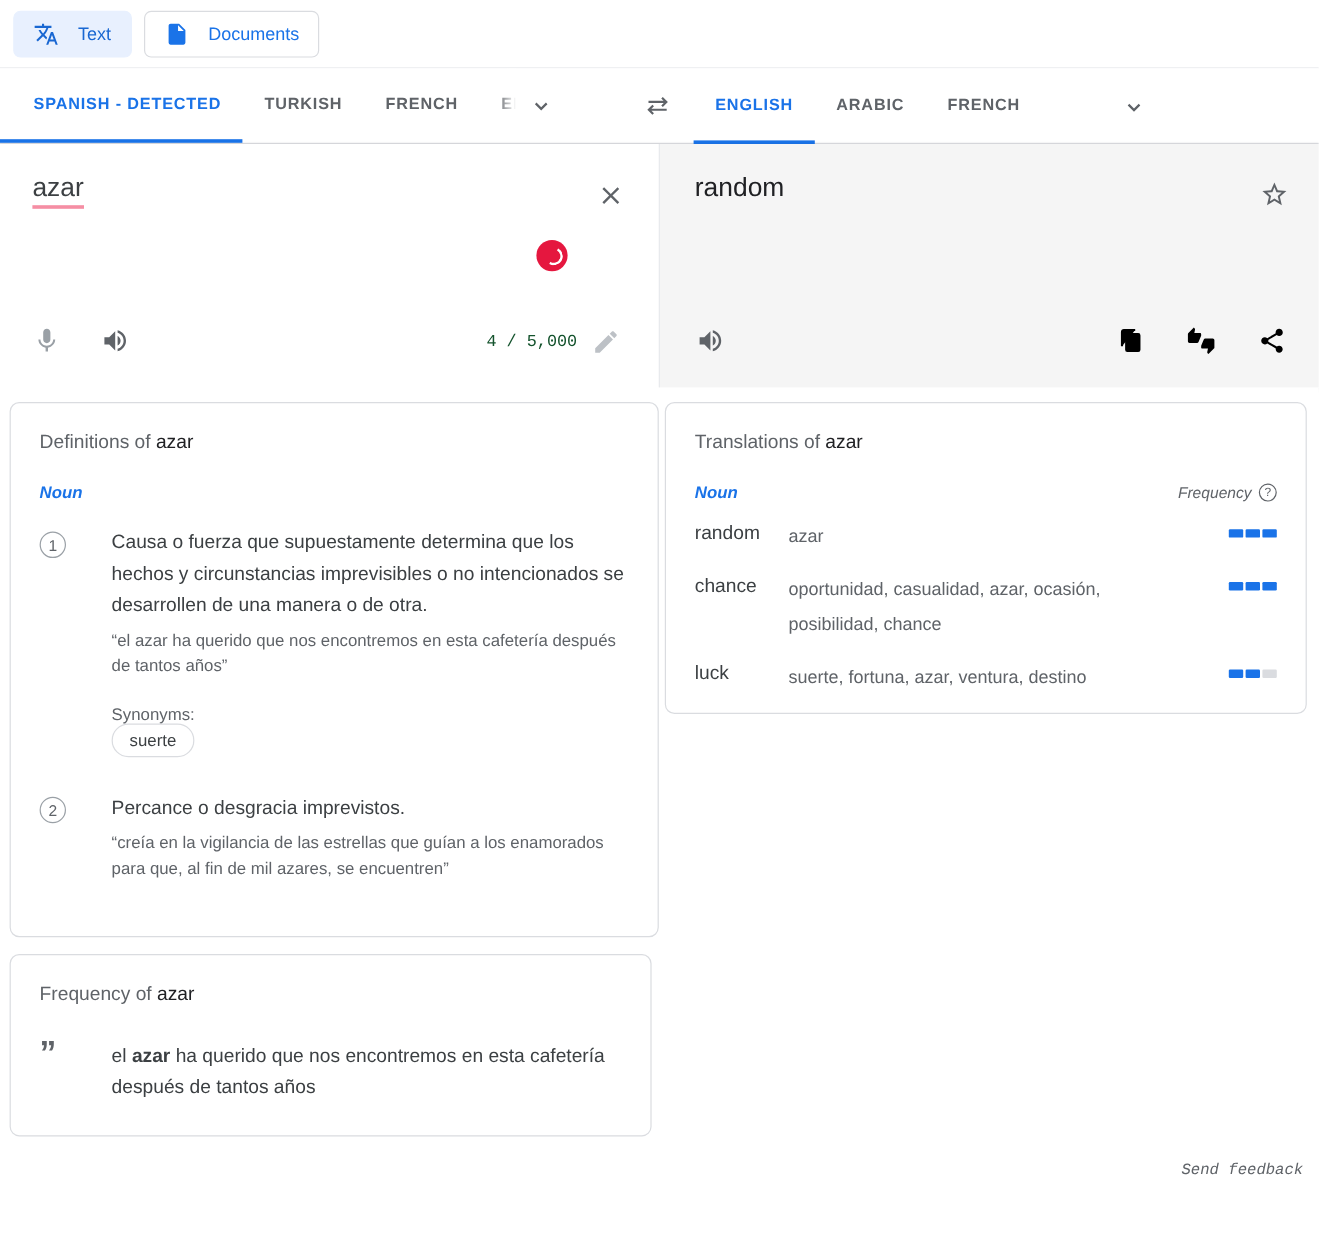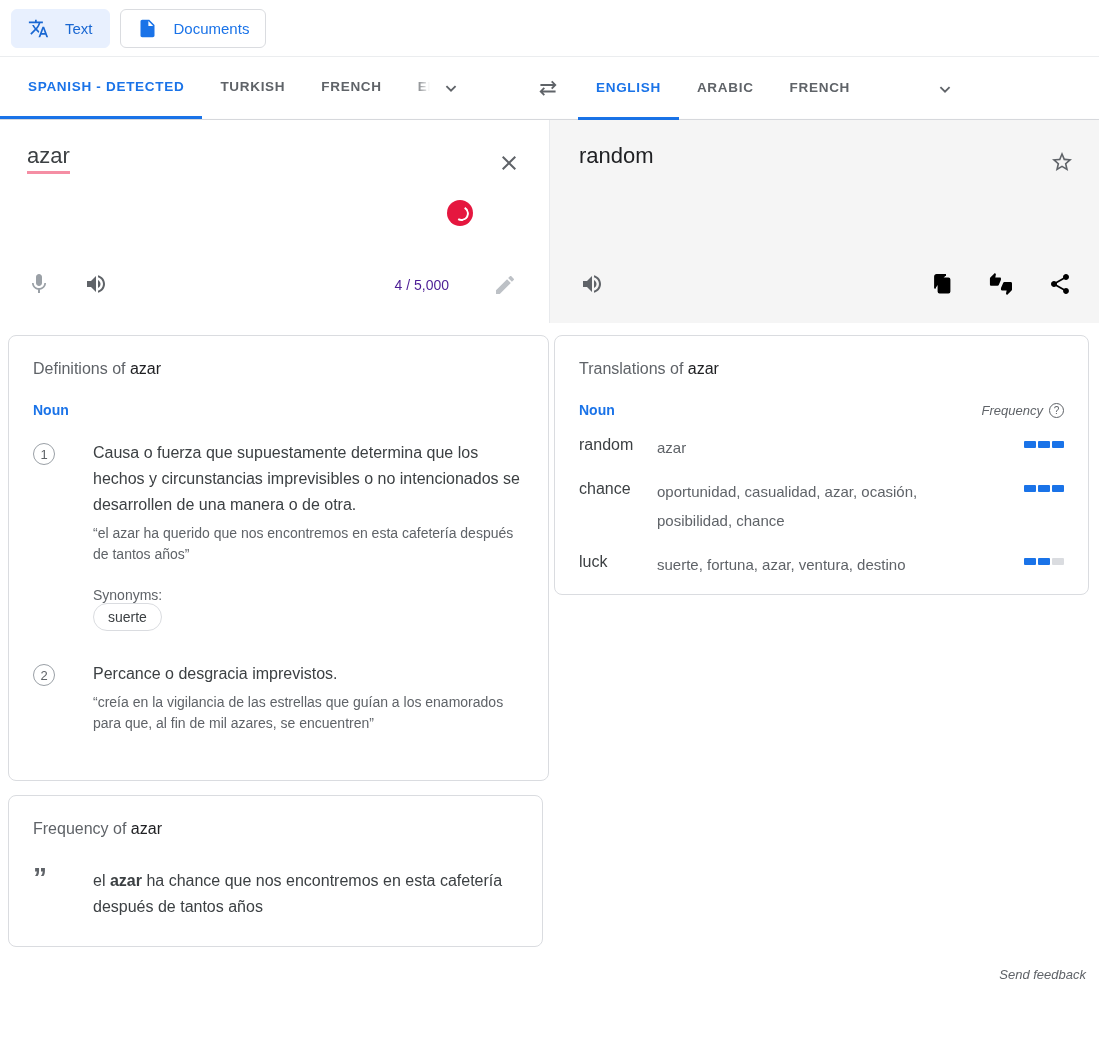--- a/index.html
+++ b/index.html
@@ -35,34 +35,34 @@
   .source-word { border-bottom:3px solid #f58ea4; padding-bottom:3px; }
   .target-panel .big-text { left:29px; color:#202124; }
   .icon-btn { border:none; background:none; cursor:pointer; padding:0; display:flex; align-items:center; justify-content:center; width:24px; height:24px; }
   .icon-btn svg { width:24px; height:24px; fill:currentColor; }
   .clear-btn { position:absolute; left:497px; top:31px; color:#5f6368; }
   .star-btn { position:absolute; left:500px; top:30px; color:#5f6368; }
   .red-badge { position:absolute; left:447px; top:80px; width:26px; height:26px; border-radius:50%; background:#e5173f; }
   .red-badge::after { content:""; position:absolute; left:7px; top:6px; width:11px; height:11px; border:2.6px solid transparent; border-right-color:#fff; border-bottom-color:#fff; border-radius:50%; transform:rotate(-15deg); } 
   .src-mic { position:absolute; left:27px; top:152px; color:#9aa0a6; }
   .src-speaker { position:absolute; left:84px; top:152px; color:#5f6368; }
-  .char-count { position:absolute; right:100px; top:157px; font-size:14px; color:#4c1d95; }
+  .char-count { position:absolute; right:68px; top:157px; font-size:14px; color:#14532d;font-family:Liberation Mono, monospace; }
   .edit-btn { position:absolute; right:32px; top:153px; color:#bdc1c6; }
   .tgt-speaker { position:absolute; left:30px; top:152px; color:#5f6368; }
   .tgt-actions { position:absolute; right:27px; top:152px; display:flex; gap:35px; color:#5f6368; }
 
   
   .results { position:relative; height:715px; background:#fff; }
   .card { position:absolute; background:#fff; border:1px solid #dadce0; border-radius:8px; padding:24px; }
   .card-defs { left:8px; top:12px; width:541px; height:446px; }
   .card-examples { left:8px; top:472px; width:535px; height:152px; }
   .card-trans { left:554px; top:12px; width:535px; height:260px; }
   .card-title { font-size:16px; color:#5f6368; }
   .card-title b { font-weight:normal; color:#202124; }
-  .pos-label { margin-top:24px; font-size:14px; font-weight:bold; color:#1a73e8; }
+  .pos-label { margin-top:24px; font-size:14px; font-weight:bold; color:#1a73e8;font-style:italic; }
 
   .def-item { display:grid; grid-template-columns:22px 1fr; column-gap:38px; margin-top:22px; }
   .num-circle { width:22px; height:22px; border:1px solid #9aa0a6; border-radius:50%; color:#5f6368; font-size:13px; display:flex; align-items:center; justify-content:center; margin-top:3px; }
   .def-text { font-size:16px; line-height:26px; color:#3c4043; }
   .def-quote { font-size:14px; line-height:21px; color:#5f6368; margin-top:5px; }
   .syn-label { margin-top:22px; font-size:14px; color:#5f6368; }
   .syn-chip { display:inline-block; margin-top:0; padding:5px 14px; border:1px solid #dadce0; border-radius:16px; font-size:14px; color:#3c4043; cursor:pointer; background:#fff; font-family:inherit; }
   .def-item.second { margin-top:30px; }
 
   .example-row { display:grid; grid-template-columns:22px 1fr; column-gap:38px; margin-top:30px; }
@@ -74,21 +74,21 @@
   .freq-label { display:flex; align-items:center; gap:6px; font-size:13px; font-style:italic; color:#5f6368; }
   .help-circle { width:15px; height:15px; border:1.4px solid #5f6368; border-radius:50%; font-size:10px; font-style:normal; display:flex; align-items:center; justify-content:center; }
   .trans-row { display:grid; grid-template-columns:78px 1fr 44px; column-gap:0; margin-top:15px; align-items:start; }
   .trans-word { font-size:16px; color:#3c4043; line-height:24px; }
   .trans-vals { font-size:15px; color:#5f6368; line-height:29px; padding-right:24px; }
   .freq-bars { display:flex; gap:2px; margin-top:8px; justify-self:end; }
   .freq-seg { width:12px; height:7px; border-radius:1px; }
   .freq-seg.on { background:#1a73e8; }
   .freq-seg.off { background:#dadce0; }
 
-  .send-feedback { position:absolute; right:13px; top:644px; font-size:13px; font-style:italic; color:#5f6368; cursor:pointer; }
+  .send-feedback { position:absolute; right:13px; top:644px; font-size:13px; font-style:italic; color:#5f6368; cursor:pointer;font-family:Liberation Mono, monospace; }
 </style>
 </head>
 <body>
 
 <div class="app">
 
   <header class="topbar">
     <button class="mode-btn active">
       <svg viewBox="0 0 24 24">
           <path d="M12.87 15.07l-2.54-2.51.03-.03c1.74-1.94 2.98-4.17 3.71-6.53H17V4h-7V2H8v2H1v1.99h11.17C11.5 7.92 10.44 9.75 9 11.35 8.07 10.32 7.3 9.19 6.69 8h-2c.73 1.63 1.73 3.17 2.98 4.56l-5.09 5.02L4 19l5-5 3.11 3.11.76-2.04zM18.5 10h-2L12 22h2l1.12-3h4.75L21 22h2l-4.5-12zm-2.62 7l1.62-4.33L19.12 17h-3.24z"></path>
@@ -215,21 +215,21 @@
           <div class="def-text">Percance o desgracia imprevistos.</div>
           <div class="def-quote">“creía en la vigilancia de las estrellas que guían a los enamorados para que, al fin de mil azares, se encuentren”</div>
         </div>
       </div>
     </div>
 
     <div class="card card-examples">
       <div class="card-title"><span>Frequency of </span><b>azar</b></div>
       <div class="example-row">
         <div class="quote-glyph">”</div>
-        <div class="example-text"><span>el </span><b>azar</b><span> ha chance que nos encontremos en esta cafetería después de tantos años</span></div>
+        <div class="example-text"><span>el </span><b>azar</b><span> ha querido que nos encontremos en esta cafetería después de tantos años</span></div>
       </div>
     </div>
 
     <div class="card card-trans">
       <div class="card-title"><span>Translations of </span><b>azar</b></div>
       <div class="trans-header">
         <div class="pos-label" style="margin-top:0">Noun</div>
         <div class="freq-label">
           <span>Frequency</span>
           <span class="help-circle">?</span>

